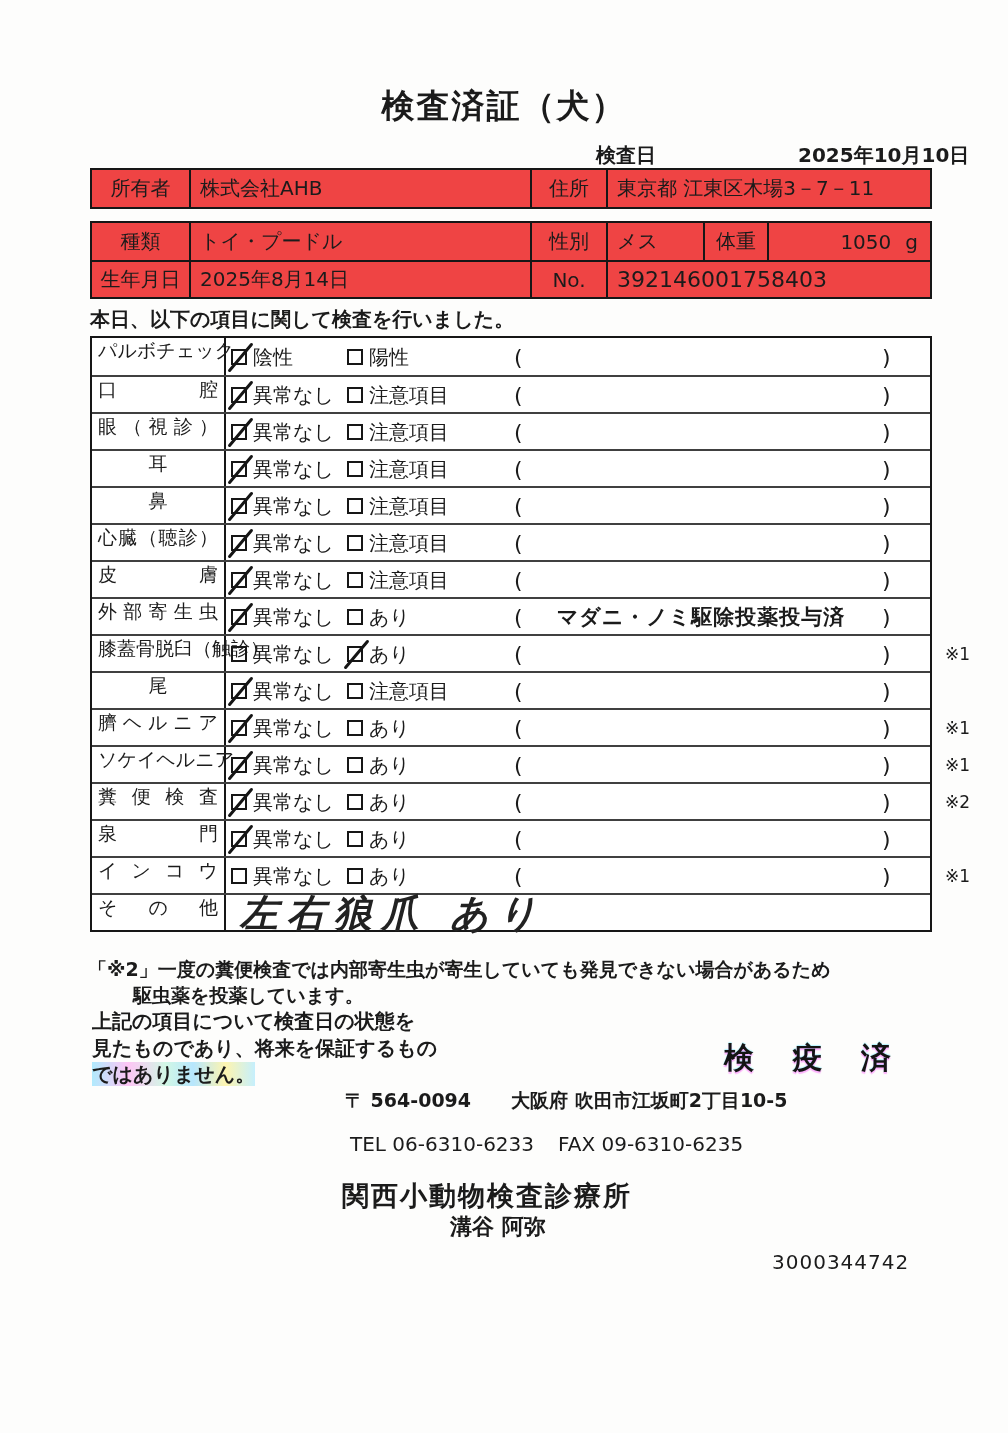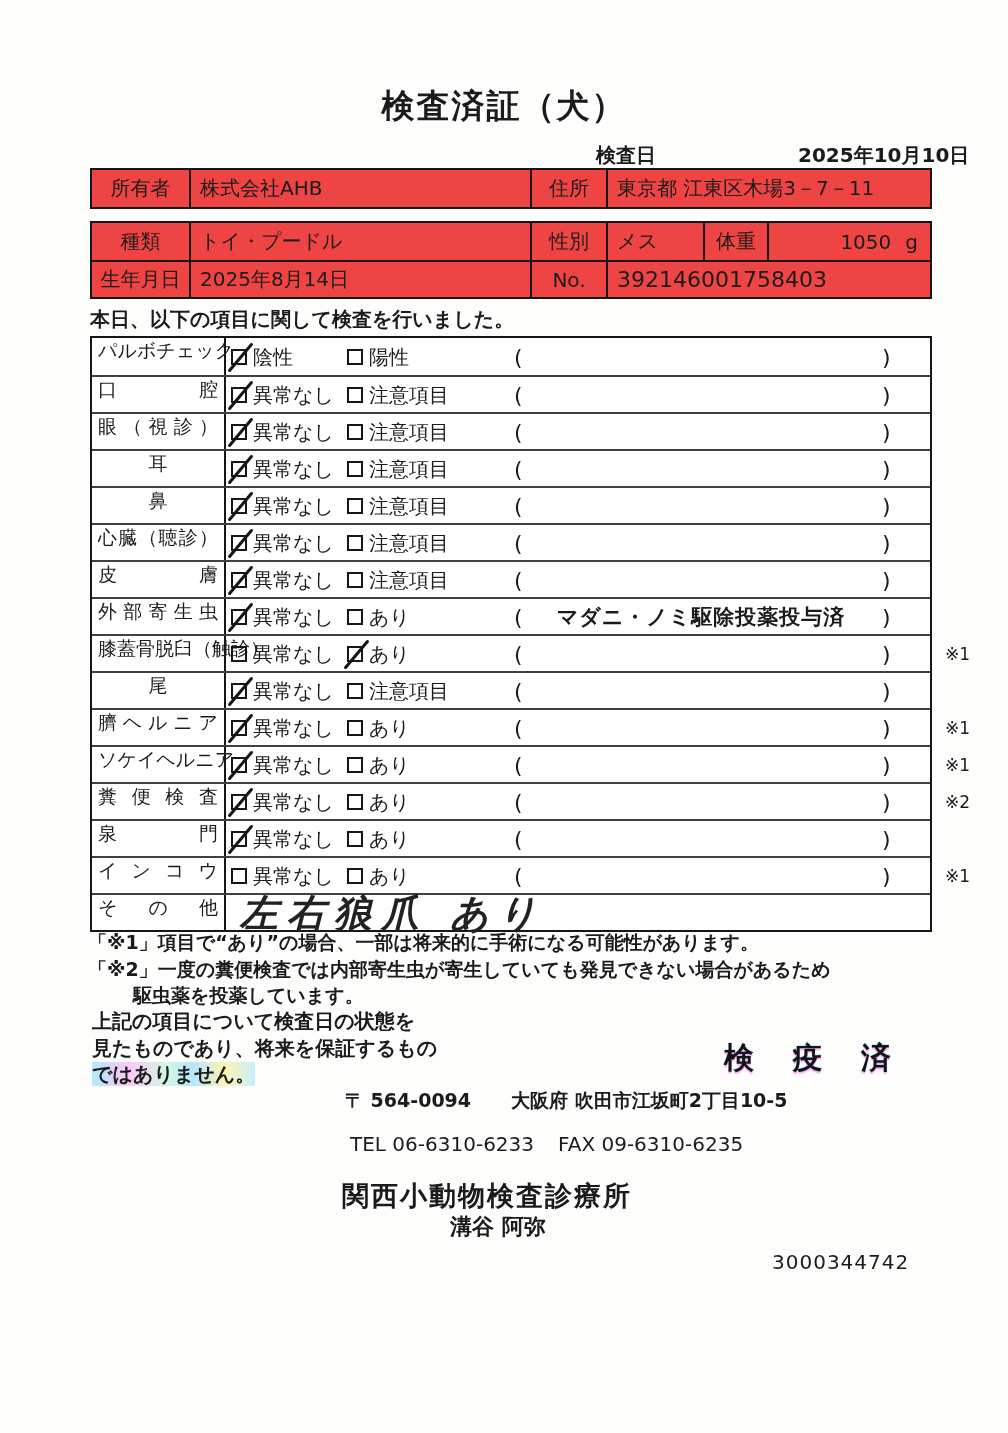--- a/index.html
+++ b/index.html
@@ -335,21 +335,20 @@
       <div class="irow">
         <div class="ilabel">
           <span class="just">その他</span>
         </div>
         <div class="icontent">
           <span class="handwriting">左右狼爪 あり</span>
         </div>
       </div>
     </div>
 
-  <div class="note note-1">「※1」項目で“あり”の場合、一部は将来的に手術になる可能性があります。</div>
   <div class="note note-2">「※2」一度の糞便検査では内部寄生虫が寄生していても発見できない場合があるため</div>
   <div class="note note-3">駆虫薬を投薬しています。</div>
 
   <div class="disc disc-1">上記の項目について検査日の状態を</div>
   <div class="disc disc-2">見たものであり、将来を保証するもの</div>
   <div class="disc disc-3"><span class="rainbow">ではありません。</span></div>
 
   <div class="stamp">検 疫 済</div>
 
   <div class="postal-line">

